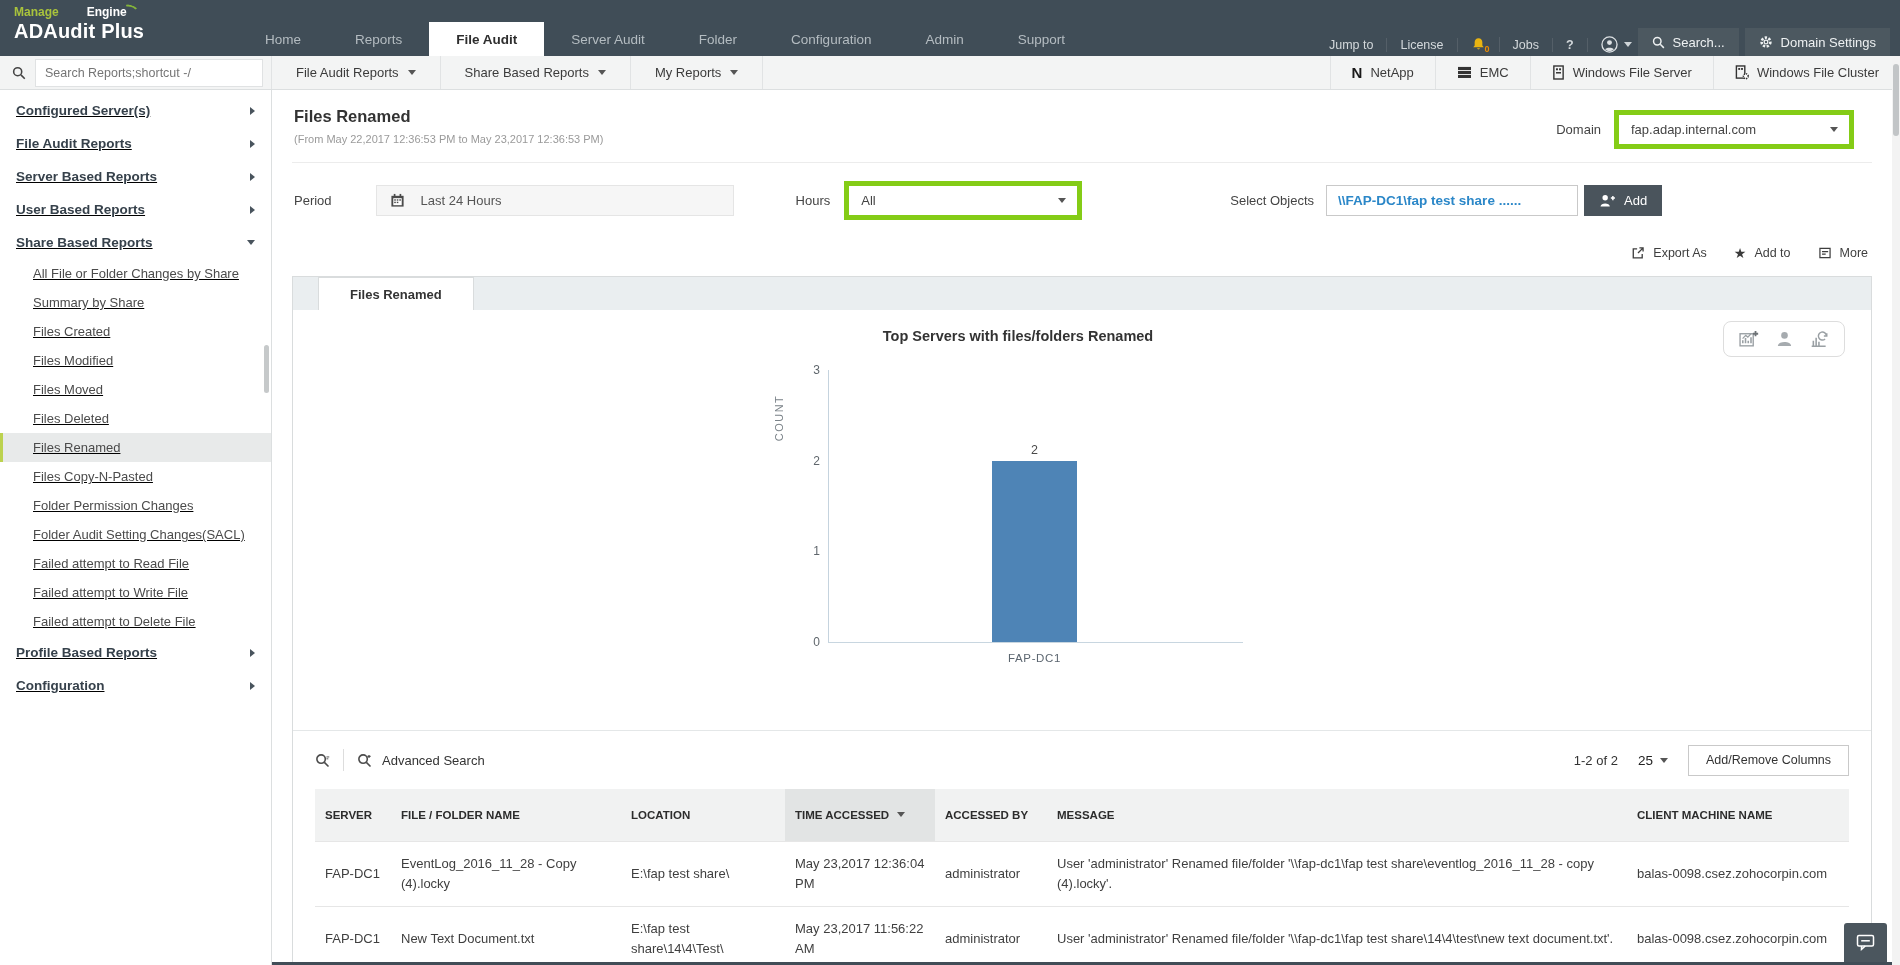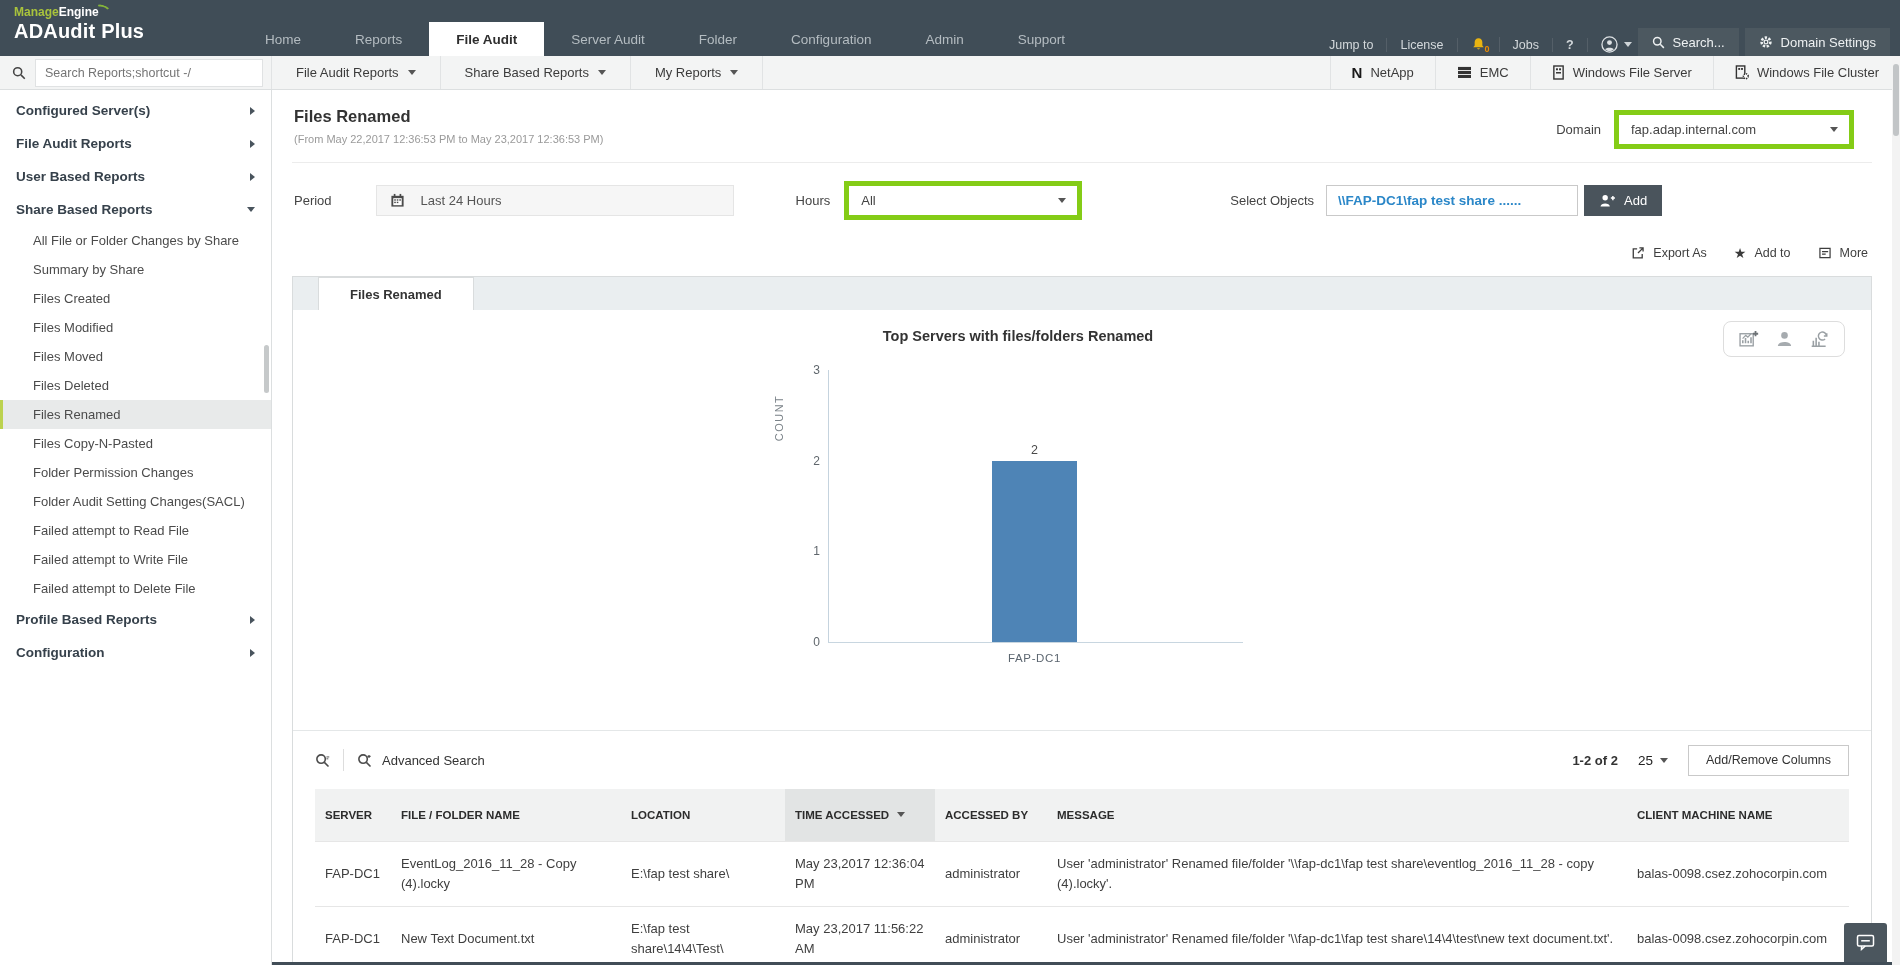--- a/index.html
+++ b/index.html
@@ -6,21 +6,21 @@
   body { background:#dfe1e2; font-family:"Liberation Sans","DejaVu Sans",sans-serif; }
   .page { position:relative; width:1900px; height:965px; background:#14b8a6; overflow:hidden; margin:0 auto; }
   a { text-decoration:none; cursor:pointer; }
   svg { display:block; }
 
   
   .topbar { position:absolute; top:0; left:0; right:0; height:56px; background:#404d57; display:flex; z-index:5; }
   .logo { width:238px; padding:5px 0 0 14px; cursor:pointer; }
   .logo-top { display:flex; align-items:center; font-size:12px; font-weight:bold; }
   .l-manage { color:#a9c33c; }
-  .l-engine { color:#fff; }
+  .l-engine { color:#fff;padding-left:28px; }
   .l-swoosh { width:15px; height:9px; border:2px solid transparent; border-top:2px solid #84b43a; border-radius:50%; transform:rotate(18deg); margin-left:-4px; margin-top:-6px; }
   .l-product { color:#fff; font-size:20px; font-weight:bold; margin-top:1px; letter-spacing:.2px; }
   .main-nav { display:flex; align-items:stretch; height:34px; margin-top:22px; }
   .nav-item { display:flex; align-items:center; padding:0 27px; font-size:13.5px; color:#b4bcc1; cursor:pointer; }
   .nav-item.active { background:#fff; color:#2e2e2e; font-weight:bold; }
   .top-right { margin-left:auto; display:flex; flex-direction:row; align-items:flex-end; padding-right:10px; }
   .util-row { display:flex; align-items:center; height:23px; margin-top:2px; }
   .util-row .util-link { color:#d3d8db; font-size:12.5px; padding:0 13px; border-right:1px solid #545f68; }
   .bell-wrap { position:relative; padding:0 13px; border-right:1px solid #545f68; cursor:pointer; }
   .badge { position:absolute; right:9px; bottom:-2px; color:#ef8c00; font-size:9px; font-weight:bold; font-style:normal; }
@@ -36,21 +36,21 @@
   .side-search { width:272px; display:flex; align-items:center; gap:9px; padding:0 8px 0 12px; border-right:1px solid #e1e3e4; color:#444; }
   .side-search input { flex:1; height:26px; border:1px solid #e0e2e3; background:#fff; font-size:12.5px; color:#555; padding:13px 9px; font-family:inherit; outline:none; }
   .menu-group { display:flex; align-items:stretch; }
   .menu-item { display:flex; align-items:center; gap:9px; padding:0 24px; font-size:13px; color:#3b3b3b; border-right:1px solid #e1e3e4; cursor:pointer; }
   .plat-group { margin-left:auto; display:flex; align-items:stretch; }
   .plat-item { display:flex; align-items:center; gap:8px; padding:0 21px; font-size:13px; color:#3b3b3b; border-left:1px solid #e1e3e4; cursor:pointer; }
   .netapp-n { font-weight:bold; font-size:15px; color:#1a1a1a; }
   .plat-ico { color:#333; }
 
   
-  .sidebar { position:absolute; top:90px; left:0; bottom:0; width:272px; background:#fff; border-right:1px solid #dcdfe0; padding-top:4px; z-index:3; }
+  .sidebar { position:absolute; top:90px; left:0; bottom:0; width:272px; background:#fff; border-right:1px solid #dcdfe0; padding-top:4px; z-index:3;text-decoration:underline; }
   .side-sec { display:flex; align-items:center; justify-content:space-between; padding:9px 16px; font-size:13.5px; font-weight:bold; color:#36414b; cursor:pointer; }
   .tri-r { width:0; height:0; border-top:4px solid transparent; border-bottom:4px solid transparent; border-left:5px solid #49545d; }
   .tri-d { width:0; height:0; border-left:4px solid transparent; border-right:4px solid transparent; border-top:5px solid #49545d; }
   .side-sub { display:block; padding:7px 12px 7px 30px; font-size:13px; color:#4b4b4b; border-left:3px solid transparent; }
   .side-sub.selected { background:#e8eaea; border-left-color:#bcd24f; }
   .side-scroll { position:absolute; right:2px; top:255px; width:5px; height:48px; background:#c6c9ca; border-radius:3px; cursor:pointer; }
 
   
   .content { position:absolute; top:90px; left:272px; right:8px; bottom:0; background:#fff; padding:0 20px; }
   .title-row { display:flex; justify-content:space-between; align-items:flex-start; padding:17px 2px 13px; border-bottom:1px solid #ececec; }
@@ -95,21 +95,21 @@
   .bar { width:100%; cursor:pointer; }
   .xtick { position:absolute; top:calc(100% + 10px); left:163px; width:85px; text-align:center; font-size:11.5px; color:#5c6670; letter-spacing:.6px; }
 
   
   .table-area { border-top:1px solid #e4e7e8; }
   .search-row { height:58px; display:flex; align-items:center; padding:0 22px; }
   .sr-ico { color:#4c4c4c; cursor:pointer; }
   .sep { width:1px; height:22px; background:#ddd; margin:0 13px; }
   .adv { display:flex; align-items:center; gap:10px; font-size:13px; color:#333; }
   .sr-right { margin-left:auto; display:flex; align-items:center; gap:20px; }
-  .range { font-size:13px; color:#333;font-weight:bold; }
+  .range { font-size:13px; color:#333; }
   .psize { display:flex; align-items:center; gap:7px; font-size:13.5px; color:#222; cursor:pointer; }
   .arc-btn { height:31px; border:1px solid #c9c9c9; background:#fff; font-size:12.5px; color:#333; padding:0 17px; cursor:pointer; font-family:inherit; }
   table { width:calc(100% - 44px); margin:0 22px; border-collapse:collapse; table-layout:fixed; }
   thead th { background:#f1f2f2; font-size:11.5px; font-weight:bold; color:#2c2c2c; text-align:left; padding:8px 10px; height:52px; vertical-align:middle; cursor:pointer; }
   thead th.sorted { background:#e2e4e4; }
   thead th .th-inner { display:flex; align-items:center; gap:8px; }
   tbody td { font-size:13px; color:#3f3f3f; padding:10px; height:65px; vertical-align:middle; border-top:1px solid #e6e6e6; line-height:1.5; overflow-wrap:break-word; }
 
   
   .bottom-strip { position:absolute; left:272px; right:0; bottom:0; height:3px; background:#414d57; }
@@ -244,20 +244,24 @@
     </div>
   </div>
 
   <aside class="sidebar">
     <div class="side-sec">
         <span>Configured Server(s)</span>
         <span class="tri-r"></span>
       </div>
     <div class="side-sec">
         <span>File Audit Reports</span>
+        <span class="tri-r"></span>
+      </div>
+    <div class="side-sec">
+        <span>Server Based Reports</span>
         <span class="tri-r"></span>
       </div>
     <div class="side-sec">
         <span>User Based Reports</span>
         <span class="tri-r"></span>
       </div>
     <div class="side-sec">
         <span>Share Based Reports</span>
         <span class="tri-d"></span>
       </div>

